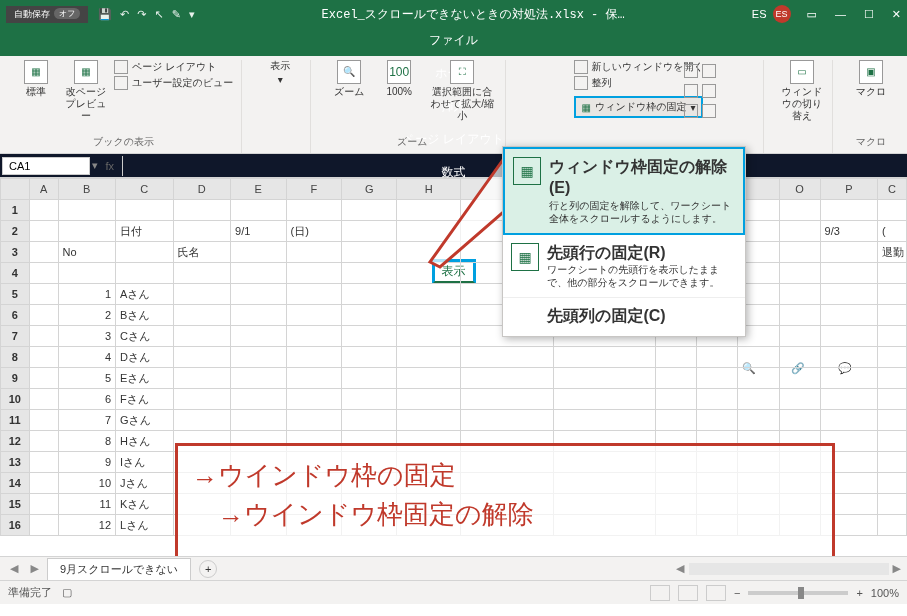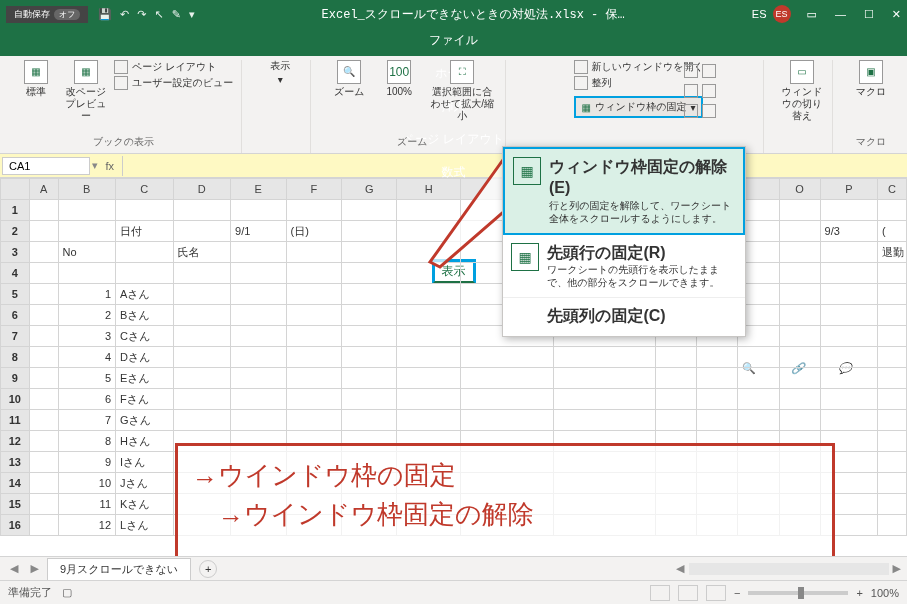--- a/index.html
+++ b/index.html
@@ -1,31 +1,31 @@
 <!DOCTYPE html>
 <html><head>
 <meta charset="utf-8">
 <style>
   * { box-sizing: border-box; margin: 0; padding: 0; }
   body { font-family: "Yu Gothic UI", "Meiryo", sans-serif; font-size: 11px; color: #333; background: #fff; width: 907px; height: 616px; overflow: hidden; position: relative; }
   
   .titlebar { display: flex; align-items: center; background: #1e7145; color: #fff; height: 28px; padding: 0 6px; }
-  .titlebar .as { background: #444; border-radius: 0; font-size: 9px; padding: 2px 8px; margin-right: 4px; display: flex; align-items: center; gap: 4px; }
+  .titlebar .as { background: #444; border-radius: 0; font-size: 9px; padding: 2px 8px; margin-right: 4px; display: flex; align-items: flex-start; gap: 4px; }
   .titlebar .qat { display: flex; gap: 8px; margin-left: 6px; }
   .titlebar .qat span { opacity: .9; }
   .titlebar .title { flex: 1; text-align: center; font-size: 12px; font-family: Liberation Mono, monospace; }
   .titlebar .avatar { background: #c0392b; width: 18px; height: 18px; border-radius: 50%; display: inline-flex; align-items: center; justify-content: center; font-size: 9px; margin: 0 6px; }
   .titlebar .winctrl { display: flex; gap: 18px; margin-left: 10px; }
   .titlebar .winctrl span { font-family: "Segoe MDL2 Assets", sans-serif; }
   
   .tabs { display: flex; align-items: center; background: #1e7145; color: #fff; height: 28px; padding: 0 6px; gap: 8px; flex-direction: column; }
   .tabs .tab { padding: 4px 10px; font-size: 12px; cursor: pointer; }
   .tabs .tab.active { background: #fff; color: #1e7145; border-bottom: 3px solid #1e7145; }
   .tabs .right { margin-left: auto; display: flex; gap: 6px; align-items: center; }
-  .tabs .right .btn { background: rgba(255,255,255,.15); border: 1px solid rgba(255,255,255,.4); padding: 2px 0; border-radius: 3px; font-size: 11px; font-style: italic; }
+  .tabs .right .btn { background: rgba(255,255,255,.15); border: 1px solid rgba(255,255,255,.4); padding: 2px 0; border-radius: 3px; font-size: 11px; }
   
   .ribbon { display: flex; background: #f3f2f1; border-bottom: 1px solid #d4d4d4; height: 98px; padding: 4px 6px 0; gap: 8px; }
   .group { display: flex; flex-direction: column; align-items: center; border-right: 1px solid #e1dfdd; padding: 0 8px 2px; min-width: 60px; }
   .group .items { display: flex; gap: 6px; align-items: flex-start; flex: 1; }
   .group .glabel { font-size: 10px; color: #666; margin-top: auto; padding-bottom: 2px; text-align: center; }
   .bigbtn { display: flex; flex-direction: column; align-items: center; gap: 2px; font-size: 10px; width: 44px; text-align: center; line-height: 1.2; cursor: pointer; }
   .bigbtn .ico { width: 24px; height: 24px; background: #fff; border: 1px solid #999; display: flex; align-items: center; justify-content: center; color: #1e7145; }
   .smalllist { display: flex; flex-direction: column; gap: 2px; font-size: 10px; }
   .smalllist .row { display: flex; align-items: center; gap: 4px; cursor: pointer; }
   .smalllist .ico { width: 14px; height: 14px; border: 1px solid #999; }
@@ -33,21 +33,21 @@
   .wingroup .freezebtn { display: flex; align-items: center; gap: 4px; font-size: 10px; background: #e8e6e3; border: 1px solid #c8c6c4; padding: 2px 6px; cursor: pointer; margin-top: 4px; }
   .wingroup .freezebtn .ico { color: #1e7145; }
   
   .dropdown { position: absolute; top: 146px; left: 502px; width: 244px; background: #fff; border: 1px solid #c8c6c4; box-shadow: 2px 2px 8px rgba(0,0,0,.3); z-index: 50; }
   .dropdown .item { display: flex; gap: 8px; padding: 8px; border-bottom: 1px solid #eee; cursor: pointer; }
   .dropdown .item.hi { background: #daf0e6; border: 2px solid #00a0e0; }
   .dropdown .item .dico { width: 28px; height: 28px; border: 1px solid #1e7145; color: #1e7145; display: flex; align-items: center; justify-content: center; font-size: 14px; flex-shrink: 0; }
   .dropdown .item .dtxt { font-size: 10px; line-height: 1.3; }
   .dropdown .item .dtxt .dtitle { font-weight: bold; font-size: 16px; }
   
-  .fbar { display: flex; align-items: center; height: 24px; background: #fef9c3; border-bottom: 1px solid #d4d4d4; }
+  .fbar { display: flex; align-items: center; height: 24px; background: #0f172a; border-bottom: 1px solid #d4d4d4; }
   .fbar .namebox { width: 88px; border: 1px solid #ccc; margin: 2px; padding: 2px 6px; font-size: 11px; }
   .fbar .fx { padding: 0 8px; color: #666; }
   
   .gridwrap { position: relative; height: 378px; overflow: hidden; }
   table.grid { border-collapse: collapse; table-layout: fixed; width: 907px; }
   table.grid th, table.grid td { border: 1px solid #d4d4d4; height: 21px; font-size: 11px; padding: 0 4px; overflow: hidden; white-space: nowrap; }
   table.grid thead th { background: #e6e6e6; color: #444; font-weight: normal; text-align: center; }
   table.grid th.rowhdr { background: #e6e6e6; text-align: center; width: 28px; }
   .col-a{width:28px;} .col-b{width:56px;} .col-c{width:56px;} .col-d{width:56px;} .col-e{width:54px;} .col-f{width:54px;} .col-g{width:54px;} .col-h{width:62px;} .col-i{width:90px;} .col-j{width:100px;} .col-k{width:40px;} .col-l{width:40px;} .col-m{width:40px;} .col-o{width:40px;} .col-p{width:56px;} .col-c2{width:28px;}
   td.no { text-align: right; }

